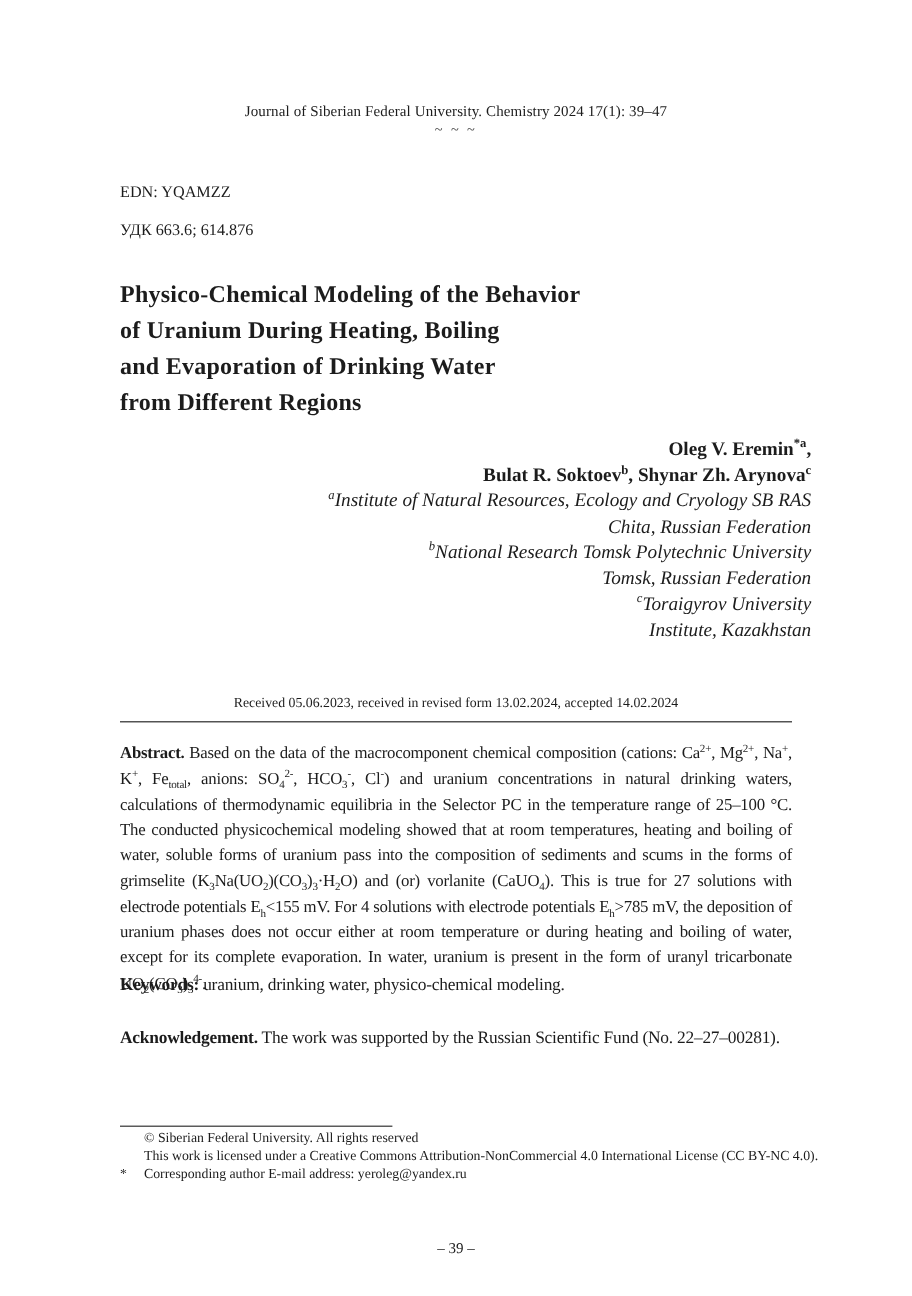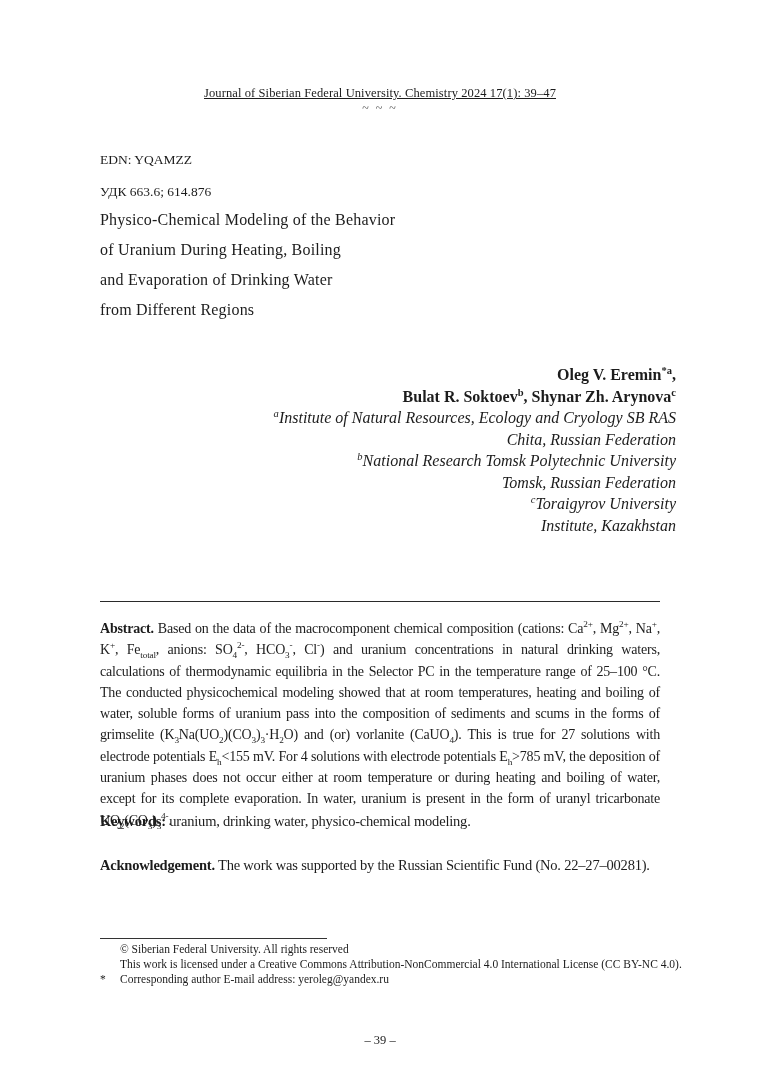--- a/index.html
+++ b/index.html
@@ -1,23 +1,23 @@
 <!DOCTYPE html>
 <html><head>
 <meta charset="utf-8">
 <style>
   html,body{margin:0;padding:0;background:#ffffff;}
   body{width:760px;height:1080px;font-family:"Liberation Serif","DejaVu Serif",serif;color:#1c1c1c;}
   .page{position:relative;width:760px;height:1080px;background:#ffffff;overflow:hidden;}
   .abs{position:absolute;}
-  .journal-header{top:86px;left:100px;width:560px;text-align:center;font-size:12.5px;letter-spacing:0.1px;text-decoration:underline;}
+  .journal-header{top:86px;left:100px;width:560px;text-align:center;font-size:12.5px;letter-spacing:0.1px;}
   .separator{top:101px;left:100px;width:560px;text-align:center;font-size:12px;color:#4a4a4a;letter-spacing:2px;}
   .edn{top:152px;left:100px;font-size:13.5px;}
   .udk{top:184px;left:100px;font-size:13.5px;}
-  .title{top:205px;left:100px;width:560px;font-size:16px;font-weight:normal;line-height:30px;letter-spacing:0.2px;}
+  .title{top:231px;left:100px;width:560px;font-size:20px;font-weight:bold;line-height:30px;letter-spacing:0.2px;}
   .authors{top:364px;left:116px;width:560px;text-align:right;}
   .author-name{font-weight:bold;font-size:16px;line-height:21.5px;}
   .affiliation{font-style:italic;font-size:16px;line-height:21.5px;}
   .received{top:580px;left:100px;width:560px;text-align:center;font-size:11.5px;}
   .abstract-rule{top:601px;left:100px;width:560px;border-top:1.5px solid #2a2a2a;height:0;}
   .abstract{top:618px;left:100px;width:560px;font-size:14px;line-height:21.3px;text-align:justify;letter-spacing:-0.2px;}
   .keywords{top:813px;left:100px;width:560px;font-size:14.5px;letter-spacing:-0.2px;}
   .ack{top:857px;left:100px;width:560px;font-size:14.5px;letter-spacing:-0.2px;}
   .footnote-rule{top:938px;left:100px;width:227px;border-top:1.2px solid #333;height:0;}
   .fn-line{left:120px;font-size:11.5px;line-height:15px;white-space:nowrap;}
@@ -50,20 +50,21 @@
     <div class="author-name">Oleg V. Eremin<sup>*a</sup>,</div>
     <div class="author-name">Bulat R. Soktoev<sup>b</sup>, Shynar Zh. Arynova<sup>c</sup></div>
     <div class="affiliation"><sup>a</sup>Institute of Natural Resources, Ecology and Cryology SB RAS</div>
     <div class="affiliation">Chita, Russian Federation</div>
     <div class="affiliation"><sup>b</sup>National Research Tomsk Polytechnic University</div>
     <div class="affiliation">Tomsk, Russian Federation</div>
     <div class="affiliation"><sup>c</sup>Toraigyrov University</div>
     <div class="affiliation">Institute, Kazakhstan</div>
   </div>
 
+  <div class="abs received">Received 05.06.2023, received in revised form 13.02.2024, accepted 14.02.2024</div>
 
   <div class="abs abstract-rule"></div>
 
   <div class="abs abstract"><b>Abstract.</b> Based on the data of the macrocomponent chemical composition (cations: Ca<sup>2+</sup>, Mg<sup>2+</sup>, Na<sup>+</sup>, K<sup>+</sup>, Fe<sub>total</sub>, anions: SO<sub>4</sub><sup>2-</sup>, HCO<sub>3</sub><sup>-</sup>, Cl<sup>-</sup>) and uranium concentrations in natural drinking waters, calculations of thermodynamic equilibria in the Selector PC in the temperature range of 25–100 °C. The conducted physicochemical modeling showed that at room temperatures, heating and boiling of water, soluble forms of uranium pass into the composition of sediments and scums in the forms of grimselite (K<sub>3</sub>Na(UO<sub>2</sub>)(CO<sub>3</sub>)<sub>3</sub>·H<sub>2</sub>O) and (or) vorlanite (CaUO<sub>4</sub>). This is true for 27 solutions with electrode potentials E<sub>h</sub>&lt;155 mV. For 4 solutions with electrode potentials E<sub>h</sub>&gt;785 mV, the deposition of uranium phases does not occur either at room temperature or during heating and boiling of water, except for its complete evaporation. In water, uranium is present in the form of uranyl tricarbonate UO<sub>2</sub>(CO<sub>3</sub>)<sub>3</sub><sup>4-</sup>.</div>
 
   <div class="abs keywords"><b>Keywords:</b> uranium, drinking water, physico-chemical modeling.</div>
 
   <div class="abs ack"><b>Acknowledgement.</b> The work was supported by the Russian Scientific Fund (No. 22–27–00281).</div>
 
   <div class="abs footnote-rule"></div>

